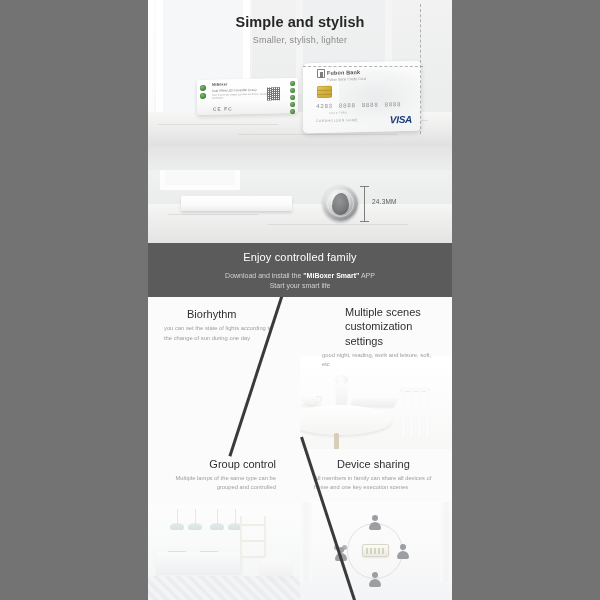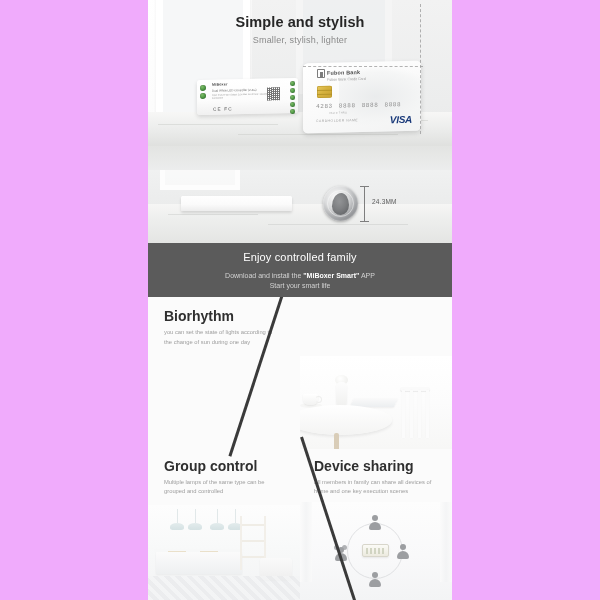--- a/index.html
+++ b/index.html
@@ -2,21 +2,21 @@
 <html><head>
 <meta charset="utf-8">
 <style>
   * { box-sizing: border-box; margin: 0; padding: 0; }
   html, body {
     width: 600px; height: 600px;
     background: #ffffff;
     font-family: "Liberation Sans", sans-serif;
     overflow: hidden;
   }
-  .page { position: relative; width: 600px; height: 600px; background: #f0abfc; }
+  .page { position: relative; width: 600px; height: 600px; background: #737373; }
   .content {
     position: absolute; left: 148px; top: 0;
     width: 304px; height: 600px;
     background: #fdfdfd;
     overflow: hidden;
   }
 
   
   .hero {
     position: relative; width: 304px; height: 243px;
@@ -188,24 +188,24 @@
     padding-top:7px;
   }
   .banner h2{ font-size:11px; font-weight:400; line-height:1.42; letter-spacing:.15px; }
   .banner .sub{ font-size:7px; color:#d2d2d2; margin-top:5px; line-height:1.5; }
   .banner .sub b{ color:#ffffff; font-weight:700; }
 
   
   .quads{ position:relative; width:304px; height:303px; background:#fbfbfb; overflow:hidden; }
   .q{ position:absolute; width:152px; height:151.5px; overflow:hidden; }
   .q.tl{ left:0; top:0; } .q.tr{ left:152px; top:0; }
-  .q.bl{ left:0; top:151.5px; } .q.br{ left:152px; top:151.5px; }
+  .q.bl{ left:0; top:151.5px;text-align:right; } .q.br{ left:152px; top:151.5px; }
 
   .q-txt{ position:absolute; z-index:4; }
-  .q-txt h3{ font-size:14px; font-weight:700; color:#2f2f2f; line-height:1.3; }
+  .q-txt h3{ font-size:11px; font-weight:400; color:#2f2f2f; line-height:1.3;margin-left:23px; }
   .q-txt p{ font-size:5.8px; color:#9d9d9d; line-height:1.62; margin-top:3px; }
 
   .photo{ position:absolute; left:0; right:0; bottom:0; }
 
   
   .ph-clock{ height:93px; background: linear-gradient(180deg,#fbfbfb 0%,#f4f4f3 40%,#efeeec 100%); }
   .clock-body{
     position:absolute; left:84px; top:22px; width:38px; height:38px; border-radius:50%;
     background: radial-gradient(circle at 35% 30%,#ffffff,#f0efec 70%,#e2e0dc);
     box-shadow:0 1px 3px rgba(0,0,0,.1), inset 0 0 0 3px #f8f7f5;
@@ -422,20 +422,24 @@
     <section class="quads">
 
       <div class="q tl">
         <div class="q-txt" style="left:16px;top:10px;width:112px;">
           <h3>Biorhythm</h3>
           <p>you can set the state of lights according to the change of sun during one day</p>
         </div>
       </div>
 
       <div class="q tr">
+        <div class="q-txt" style="left:22px;top:8px;width:118px;">
+          <h3>Multiple scenes customization settings</h3>
+          <p>good night, reading, work and leisure, soft, etc</p>
+        </div>
         <div class="photo ph-table">
           <div class="chair-back">
             <div class="rail" style="left:2px;"></div>
             <div class="slat" style="left:4px;"></div>
             <div class="slat" style="left:12px;"></div>
             <div class="slat" style="left:20px;"></div>
             <div class="slat" style="left:28px;"></div>
           </div>
           <div class="book"></div>
           <div class="saucer"></div>

